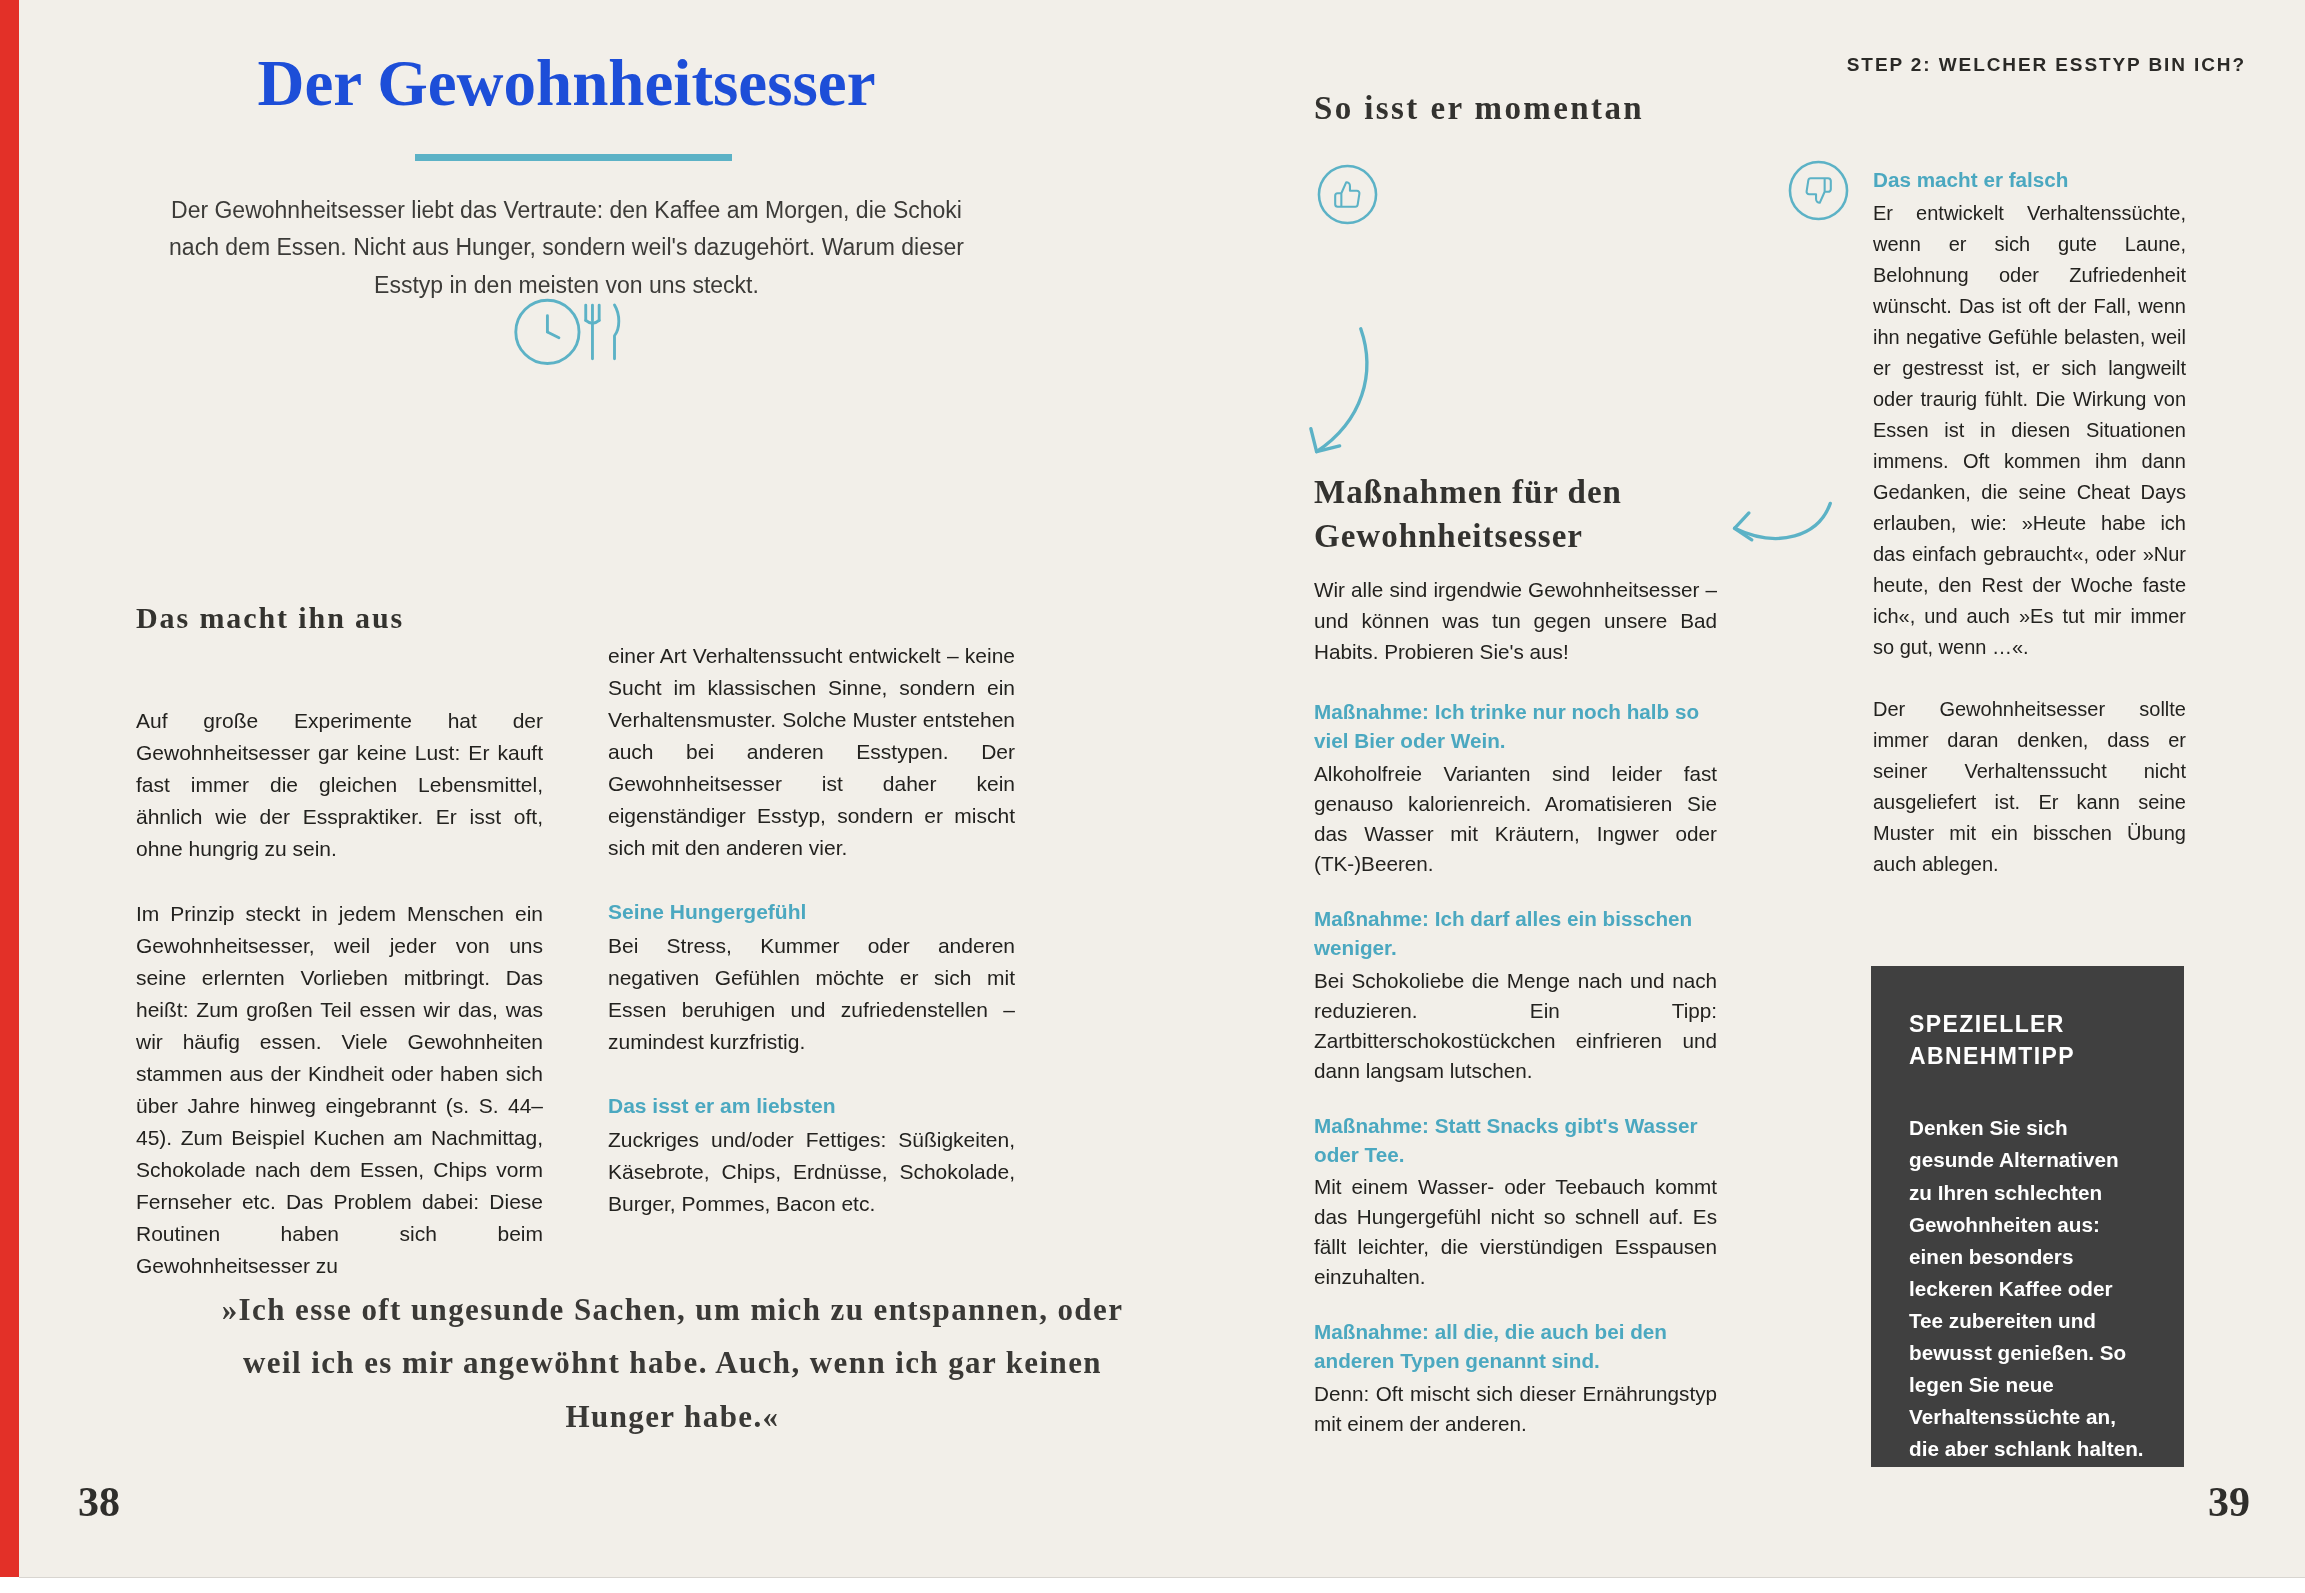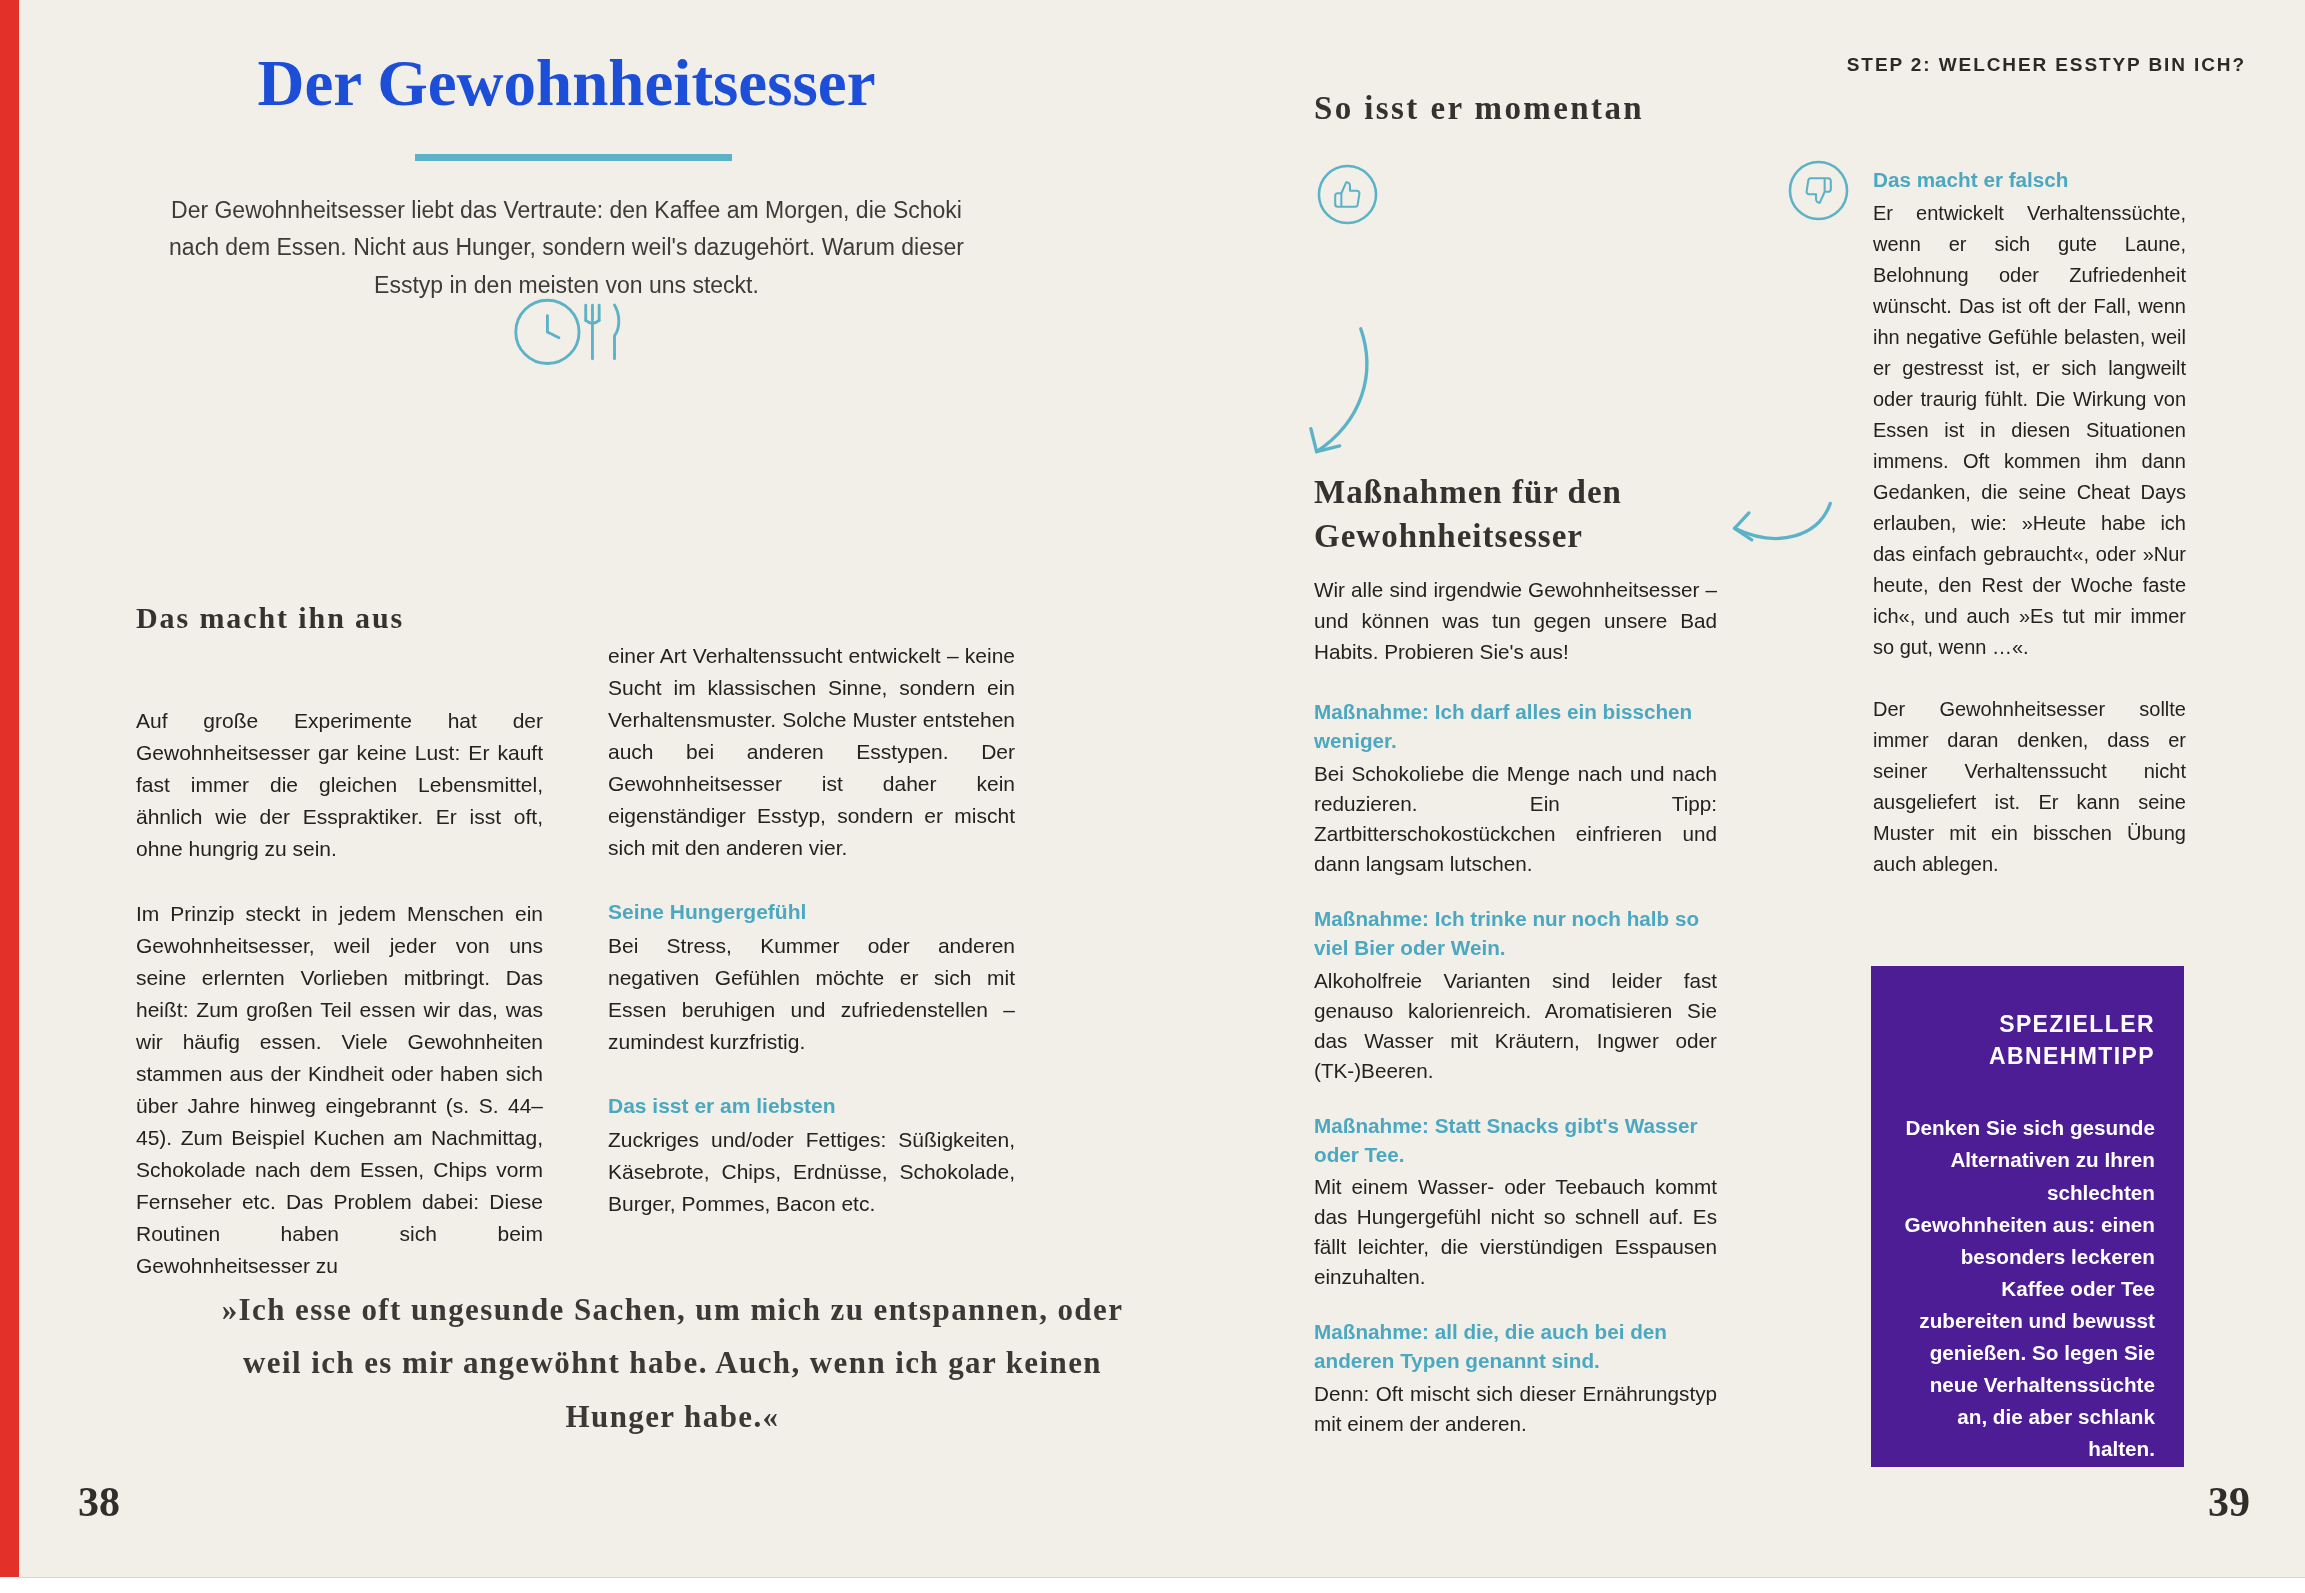--- a/index.html
+++ b/index.html
@@ -58,22 +58,22 @@
   .measures{position:absolute;left:1314px;top:697px;width:403px;}
   .measure{margin-bottom:25px;}
   .measure h3{font-size:20.7px;line-height:29px;}
   .measure p{font-size:20.7px;line-height:30px;text-align:justify;hyphens:auto;margin:0;color:#23221f;}
 
   .wrong-block{position:absolute;left:1873px;top:165px;width:313px;}
   .wrong-block .teal-head{font-size:20.7px;}
   .wrong-block p{font-size:20px;line-height:31px;}
   .wrong-block .p1{margin-bottom:31px;}
 
-  .tip-box{position:absolute;left:1871px;top:966px;width:313px;height:501px;background:#4c1d95;
-           color:#ffffff;text-align:right;box-sizing:border-box;padding:42px 29px;}
+  .tip-box{position:absolute;left:1871px;top:966px;width:313px;height:501px;background:#404040;
+           color:#ffffff;text-align:left;box-sizing:border-box;padding:42px 38px;}
   .tip-box h3{font-size:23px;letter-spacing:1.4px;margin:0 0 40px 0;font-weight:700;line-height:1.4;}
   .tip-box p{font-size:20.7px;font-weight:700;line-height:1.55;margin:0;}
 </style>
 </head>
 <body>
 
 <div class="page">
   <div class="red-edge"></div>
   <div class="spread"></div>
   <div class="bottom-band"></div>
@@ -130,26 +130,26 @@
       <path d="M86 6 C 102 52, 88 102, 40 134"></path>
       <path d="M34 110 L40 134 L64 128"></path>
     </svg>
   </div>
 
   <h2 class="serif-head massnahmen">Maßnahmen für den Gewohnheitsesser</h2>
   <p class="measures-intro">Wir alle sind irgendwie Gewohnheitsesser – und können was tun gegen unsere Bad Habits. Probieren Sie's aus!</p>
 
   <div class="measures">
     <div class="measure">
+      <h3 class="teal-head">Maßnahme: Ich trinke nur noch halb so viel Bier oder Wein.</h3>
+      <p>Alkoholfreie Varianten sind leider fast genauso kalorienreich. Aromatisieren Sie das Wasser mit Kräutern, Ingwer oder (TK-)Beeren.</p>
+    </div>
+    <div class="measure">
       <h3 class="teal-head">Maßnahme: Ich darf alles ein bisschen weniger.</h3>
       <p>Bei Schokoliebe die Menge nach und nach reduzieren. Ein Tipp: Zartbitterschokostückchen einfrieren und dann langsam lutschen.</p>
-    </div>
-    <div class="measure">
-      <h3 class="teal-head">Maßnahme: Ich trinke nur noch halb so viel Bier oder Wein.</h3>
-      <p>Alkoholfreie Varianten sind leider fast genauso kalorienreich. Aromatisieren Sie das Wasser mit Kräutern, Ingwer oder (TK-)Beeren.</p>
     </div>
     <div class="measure">
       <h3 class="teal-head">Maßnahme: Statt Snacks gibt's Wasser oder Tee.</h3>
       <p>Mit einem Wasser- oder Teebauch kommt das Hungergefühl nicht so schnell auf. Es fällt leichter, die vierstündigen Esspausen einzuhalten.</p>
     </div>
     <div class="measure">
       <h3 class="teal-head">Maßnahme: all die, die auch bei den anderen Typen genannt sind.</h3>
       <p>Denn: Oft mischt sich dieser Ernährungstyp mit einem der anderen.</p>
     </div>
   </div>

